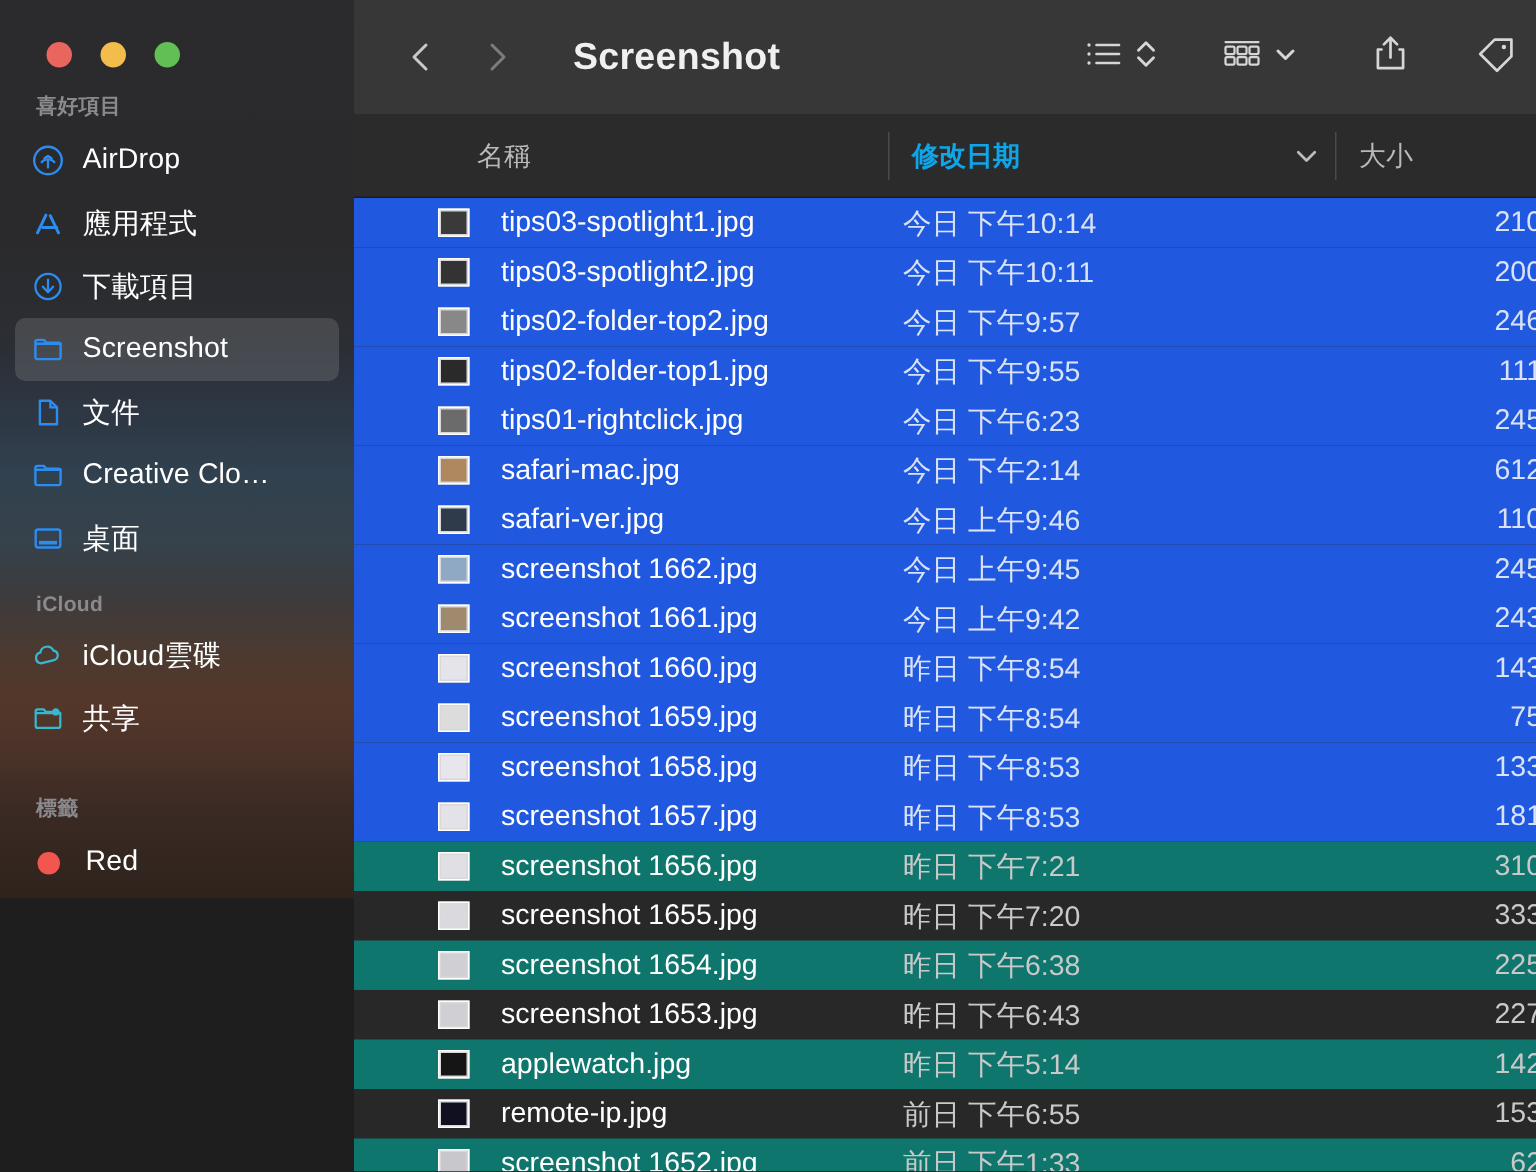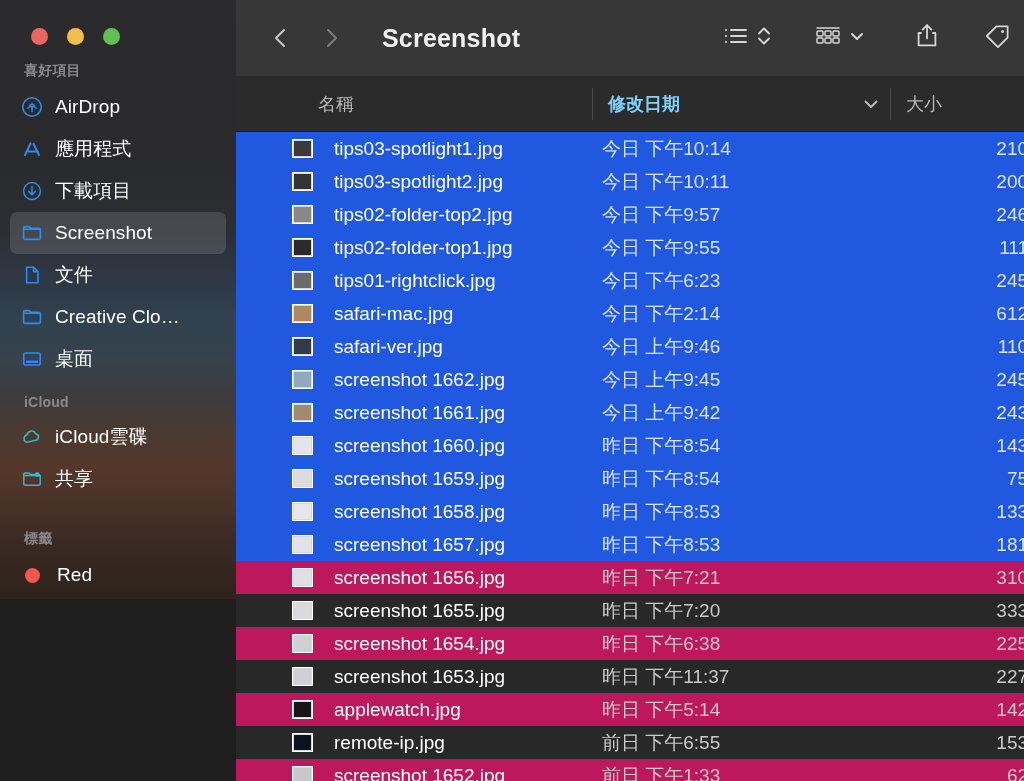--- a/index.html
+++ b/index.html
@@ -95,31 +95,31 @@
   #col-header {
     position:relative; height:56px; background:#2b2b2b;
     border-bottom:1px solid #1c1c1c;
   }
   .col-sep { position:absolute; top:12px; width:1px; height:32px;
              background:#4a4a4a; }
   .col-h {
     position:absolute; top:0; height:56px; display:flex; align-items:center;
     font-size:18px; color:#b9b9b9; white-space:nowrap;
   }
-  .col-h.active { color:#7dd3fc; font-weight:700; }
+  .col-h.active { color:#0ea5e9; font-weight:700; }
   #sort-chevron { position:absolute; top:0; height:56px;
                   display:flex; align-items:center; }
 
   #file-list { position:relative; height:649px; overflow:hidden; }
   .row {
     position:relative; height:33px; display:flex; align-items:center;
     font-size:19px; white-space:nowrap;
   }
   .row.odd  { background:#282828; }
-  .row.even { background:#be185d;padding-left:11px; }
+  .row.even { background:#0f766e;padding-left:11px; }
   .row.sel  { background:#2058df; }
   .row-name { position:absolute; left:56px; display:flex; align-items:center;
               gap:21px; color:#ffffff; }
   .thumb {
     width:21px; height:19px; flex:0 0 21px;
     background:#d8d8d8; border:1.5px solid #ffffff;
     display:block; position:relative; overflow:hidden;
   }
   .thumb i { position:absolute; inset:1px; display:block; }
   .row-date { position:absolute; left:366px; color:#c9c9c9; }
@@ -516,21 +516,21 @@
           <div class="row-date">昨日 下午6:38</div>
           <div class="row-size">225 K</div>
         </div>
         <div class="row odd">
           <div class="row-name">
             <span class="thumb">
               <i style="background: rgb(207, 207, 212);"></i>
             </span>
             <span>screenshot 1653.jpg</span>
           </div>
-          <div class="row-date">昨日 下午11:37</div>
+          <div class="row-date">昨日 下午6:43</div>
           <div class="row-size">227 K</div>
         </div>
         <div class="row even">
           <div class="row-name">
             <span class="thumb">
               <i style="background: rgb(21, 21, 21);"></i>
             </span>
             <span>applewatch.jpg</span>
           </div>
           <div class="row-date">昨日 下午5:14</div>

